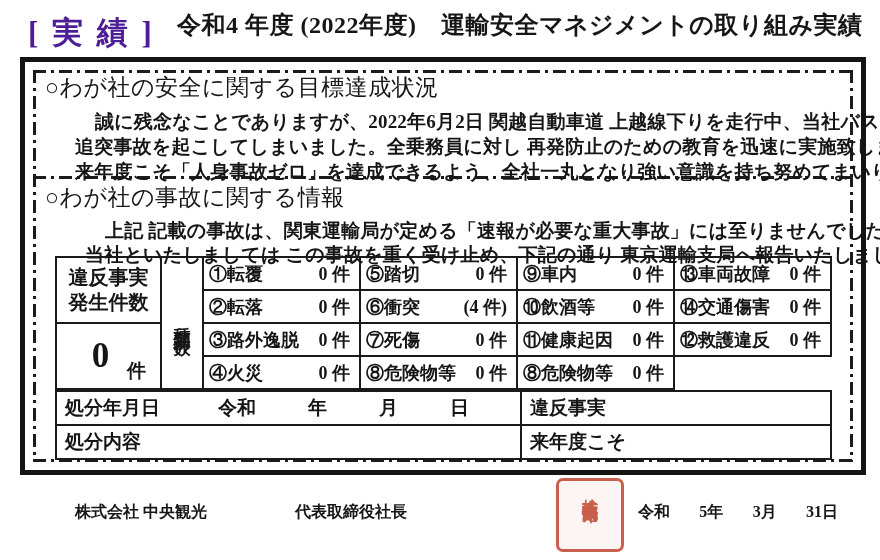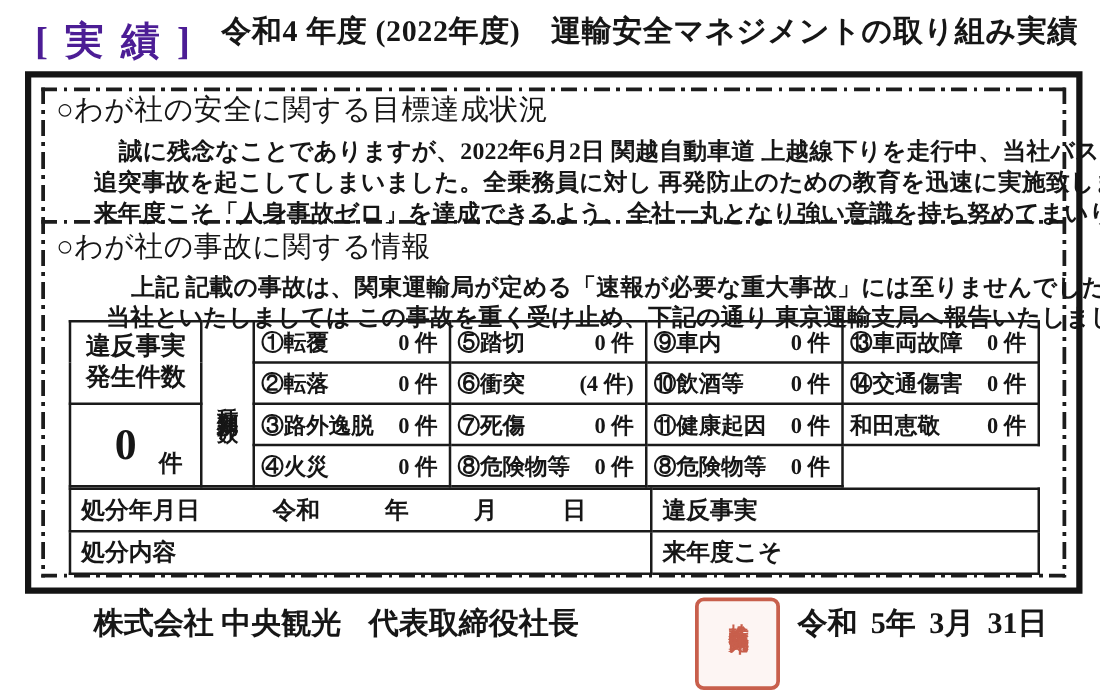--- a/index.html
+++ b/index.html
@@ -56,21 +56,21 @@
 
   
   .disp-table { position:absolute; left:22px; top:320px; width:775px; }
   .disp-table td { border:2.5px solid #1a1a1a; height:32px; padding:0 0 0 8px; font-size:19px; font-weight:600; }
   .date-row { display:flex; align-items:flex-start; }
   .date-row .era { margin-left:58px; }
   .date-row .part { margin-left:52px; }
 
   
   .footer { position:absolute; left:0; top:478px; width:880px; height:82px; }
-  .footer .ft { position:absolute; top:4px; font-size:24px; font-weight:bold; white-space:nowrap; }
+  .footer .ft { position:absolute; top:24px; font-size:16px; font-weight:bold; white-space:nowrap; }
   .ft-company { left:75px; }
   .ft-role { left:295px; }
   .ft-name { left:462px; }
   .ft-date { left:638px; width:200px; display:flex; justify-content:space-between; }
   .seal { position:absolute; left:556px; top:0px; width:68px; height:74px;
           border:3px solid #c4523d; border-radius:7px; box-sizing:border-box;
           display:flex; align-items:center; justify-content:center;
           background:#fdf5f2; opacity:0.92; }
   .seal-text { writing-mode:vertical-rl; text-orientation:upright; color:#c4523d;
                font-size:16px; line-height:20px; height:58px; font-weight:bold; letter-spacing:1px; }
@@ -193,21 +193,21 @@
                 </div>
               </td>
           <td class="item">
                 <div class="cellflex">
                   <span>⑪健康起因</span>
                   <span>0 件</span>
                 </div>
               </td>
           <td class="item">
                 <div class="cellflex">
-                  <span>和田恵敬</span>
+                  <span>⑫救護違反</span>
                   <span>0 件</span>
                 </div>
               </td>
         </tr>
         <tr>
           <td class="item">
                 <div class="cellflex">
                   <span>④火災</span>
                   <span>0 件</span>
                 </div>

